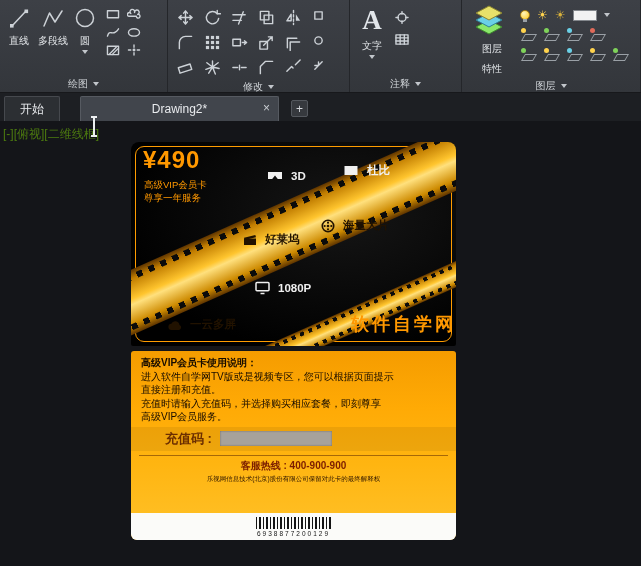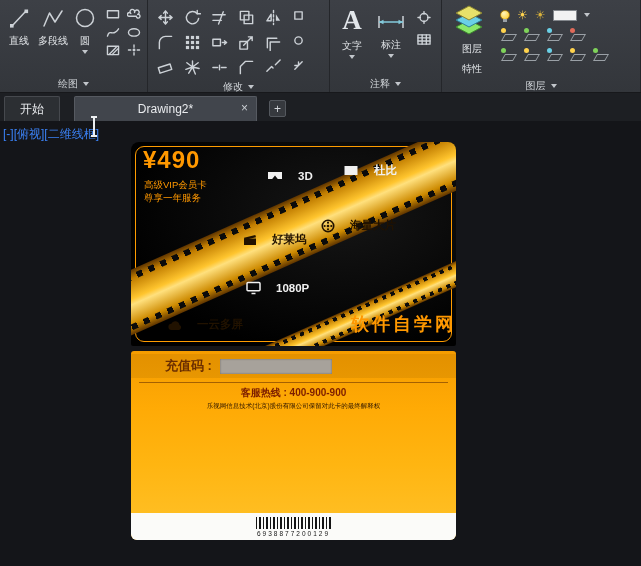--- a/index.html
+++ b/index.html
@@ -4,21 +4,21 @@
 <style>
   html,body{margin:0;padding:0}
   body{width:641px;height:566px;position:relative;overflow:hidden;background:#141519;
        font-family:"Liberation Sans","DejaVu Sans",sans-serif;}
   *{box-sizing:border-box}
 
   
   .ribbon{position:absolute;left:0;top:0;width:641px;height:93px;display:flex;
           background:linear-gradient(180deg,#3d4046,#33363b);border-bottom:1px solid #17181b;}
   .panel{height:100%;display:flex;flex-direction:column;border-right:1px solid #24262a;}
-  .p-draw{width:148px}.p-modify{width:182px}.p-annotate{width:112px}.p-layers{flex:1}
+  .p-draw{width:168px}.p-modify{width:182px}.p-annotate{width:112px}.p-layers{flex:1}
   .panel-body{flex:1;display:flex;padding:3px 2px 0 4px;}
   .panel-footer{height:16px;display:flex;align-items:center;justify-content:center;gap:5px;
                 color:#d2d6da;font-size:10px;}
   .caret{width:0;height:0;border-left:3.5px solid transparent;border-right:3.5px solid transparent;
          border-top:4px solid #c2c6cb;}
   .bigtool{display:flex;flex-direction:column;align-items:center;padding-top:2px;cursor:default;}
   .bt-ic{width:24px;height:24px;margin-top:1px;}
   .bt-label{font-size:10px;color:#e3e6e9;margin-top:4px;white-space:nowrap;}
   .bt-caret{margin-top:2px;}
   svg.s{stroke:#cdd2d7;fill:none;stroke-width:1.5;stroke-linecap:round;stroke-linejoin:round;
@@ -51,29 +51,29 @@
   .lmini::after{content:"";position:absolute;left:1px;top:0;width:5px;height:5px;border-radius:50%;
                 background:#ffd34d;}
   .lmini.g::after{background:#7fd35a}.lmini.c::after{background:#6ad0e7}.lmini.r::after{background:#e06a5a}
 
   
   .tabbar{position:absolute;left:0;top:93px;width:641px;height:28px;background:#1d1f23;
           display:flex;align-items:flex-start;padding-left:4px;}
   .tab{height:25px;margin-top:3px;display:flex;align-items:center;justify-content:center;
        font-size:12px;color:#e9ebee;border-radius:2px 2px 0 0;}
   .tab-start{width:56px;background:#2c2f33;border:1px solid #46494e;border-bottom:none;}
-  .tab-drawing{width:183px;margin-left:14px;background:#41454c;border:1px solid #565a61;border-bottom:none;position:relative;}
+  .tab-drawing{width:199px;margin-left:20px;background:#41454c;border:1px solid #565a61;border-bottom:none;position:relative;}
   .tab-close{position:absolute;right:8px;top:5px;color:#c9cdd2;font-size:12px;line-height:1;}
   .tab-new{margin-left:12px;margin-top:7px;width:17px;height:17px;background:#36393e;
            border:1px solid #54585e;border-radius:2px;color:#d4d7db;font-size:12px;
            display:flex;align-items:center;justify-content:center;}
 
   
   .canvas{position:absolute;left:0;top:121px;width:641px;height:445px;background:#141519;}
-  .viewport-label{position:absolute;left:3px;top:5px;font-size:12px;color:#3b82f6;}
+  .viewport-label{position:absolute;left:3px;top:5px;font-size:12px;color:#4d7c0f;}
   .text-caret{position:absolute;left:93px;top:-5px;width:2px;height:21px;background:#eceff1;}
   .text-caret::before,.text-caret::after{content:"";position:absolute;left:-2px;width:6px;height:2px;background:#eceff1;}
   .text-caret::before{top:0}.text-caret::after{bottom:0}
 
   
   .card{position:absolute;left:120px;top:21px;width:336px;padding-left:11px;}
   .card-top{position:relative;height:204px;border-radius:8px 8px 2px 2px;overflow:hidden;
             background:radial-gradient(ellipse at 65% 35%,#161616,#000 75%);}
   .ct-border{position:absolute;inset:4px;border:1px solid #ff9c00;border-radius:9px;z-index:0;}
   .strip{position:absolute;z-index:1;
@@ -82,29 +82,29 @@
          background:repeating-linear-gradient(90deg,#0b0b0b 0 6px,transparent 6px 13px);}
   .strip::before{top:4px}.strip::after{bottom:4px}
   .strip1{width:440px;height:60px;left:-75px;top:66px;transform:rotate(-24deg);}
   .strip2{width:400px;height:24px;left:40px;top:158px;transform:rotate(-24deg);}
   .strip2::before{top:2px;height:4px;background:repeating-linear-gradient(90deg,#0b0b0b 0 4px,transparent 4px 9px);}
   .strip2::after{bottom:2px;height:4px;background:repeating-linear-gradient(90deg,#0b0b0b 0 4px,transparent 4px 9px);}
   .ctxt{position:absolute;z-index:2;}
   .price{left:12px;top:4px;font-size:24px;font-weight:bold;color:#ff9800;letter-spacing:1px;}
   .sub1{left:13px;top:37px;font-size:9.5px;color:#ff9800;}
   .sub2{left:13px;top:50px;font-size:9.5px;color:#ff9800;}
-  .feat{position:absolute;z-index:2;display:flex;align-items:center;gap:15px;
+  .feat{position:absolute;z-index:2;display:flex;align-items:center;gap:8px;
         font-size:11.5px;font-weight:bold;}
   .feat svg{display:block}
   .f-3d{left:136px;top:27px;color:#f0f0f0;}
   .f-dolby{left:212px;top:21px;color:#f0f0f0;}
   .f-holly{left:112px;top:90px;color:#211200;}
   .f-movies{left:190px;top:76px;color:#211200;}
   .f-cloud{left:36px;top:130px;color:#211200;margin-top:45px;}
-  .f-1080{left:115px;top:139px;color:#f0f0f0;}
+  .f-1080{left:124px;top:139px;color:#f0f0f0;}
   .brand{left:0;right:0;top:170px;text-align:right;color:#ff9800;font-size:18px;
          font-weight:bold;letter-spacing:3px;}
   .card-bottom{position:relative;margin-top:5px;height:189px;border-radius:3px 3px 6px 6px;overflow:hidden;
          background:linear-gradient(180deg,#f59c00,#ffaa05 30%,#ffb511 60%,#ffc22a);}
   .serial-row{height:21px;display:flex;align-items:center;justify-content:space-between;padding:0 10px;
          font-size:10px;font-weight:bold;color:#1b0d00;
          background:linear-gradient(180deg,#a86400,#d88d00 35%,#f7bb33 80%,#ffd45f);}
   .usage{padding:5px 10px 0;font-size:10px;line-height:13.5px;color:#160b00;}
   .u-title{font-weight:bold;}
   .recharge-row{display:flex;align-items:center;height:24px;margin-top:3px;background:rgba(0,0,0,0.07);}
@@ -313,31 +313,20 @@
     </div>
   </div>
 
   <div class="panel p-annotate">
     <div class="panel-body">
       <div class="bigtool" style="width:36px">
         <div class="text-A">A</div>
         <div class="bt-label">文字</div>
         <div class="caret bt-caret"></div>
       </div>
-      <div class="bigtool" style="width:42px">
-        <div style="width:30px;height:26px;margin-top:3px">
-          <svg viewBox="0 0 30 26" style="display:block;width:100%;height:100%">
-            <path d="M3 8v12M27 8v12" stroke="#cdd2d7" fill="none" stroke-width="1.5"></path>
-            <path d="M3 14h24" stroke="#84cbdc" fill="none" stroke-width="1.5"></path>
-            <path d="M3 14l4.5-2.2v4.4zM27 14l-4.5-2.2v4.4z" fill="#84cbdc"></path>
-          </svg>
-        </div>
-        <div class="bt-label">标注</div>
-        <div class="caret bt-caret"></div>
-      </div>
       <div class="anno-minis">
         <div class="mini">
             <svg class="s" viewBox="0 0 15 14">
               <circle cx="7.5" cy="7" r="4.3"></circle>
               <path d="M7.5 .7v2.6M7.5 10.7v2.6M1 7h2.6M11.4 7H14"></path>
             </svg>
           </div>
         <div class="mini">
             <svg class="s" viewBox="0 0 15 14">
               <rect x="1" y="2" width="13" height="10"></rect>
@@ -464,20 +453,27 @@
             <rect x="1" y="1.5" width="13" height="8.2" rx="1" fill="none" stroke="currentColor" stroke-width="1.5"></rect>
             <path d="M5.5 12.5h4" stroke="currentColor" stroke-width="1.5"></path>
           </svg>
         <span>1080P</span>
       </div>
 
       <div class="ctxt brand">软件自学网</div>
     </div>
 
     <div class="card-bottom">
+      <div class="usage">
+        <div class="u-title">高级VIP会员卡使用说明：</div>
+        <div>进入软件自学网TV版或是视频专区，您可以根据页面提示</div>
+        <div>直接注册和充值。</div>
+        <div>充值时请输入充值码，并选择购买相应套餐，即刻尊享</div>
+        <div>高级VIP会员服务。</div>
+      </div>
       <div class="recharge-row">
         <span class="r-label">充值码 :</span>
         <span class="r-box"></span>
       </div>
       <div class="hotline">客服热线 : 400-900-900</div>
       <div class="legal">乐视网信息技术(北京)股份有限公司保留对此卡的最终解释权</div>
       <div class="barcode-strip">
         <div class="barcode"></div>
         <div class="barcode-num">6938877200129</div>
       </div>

